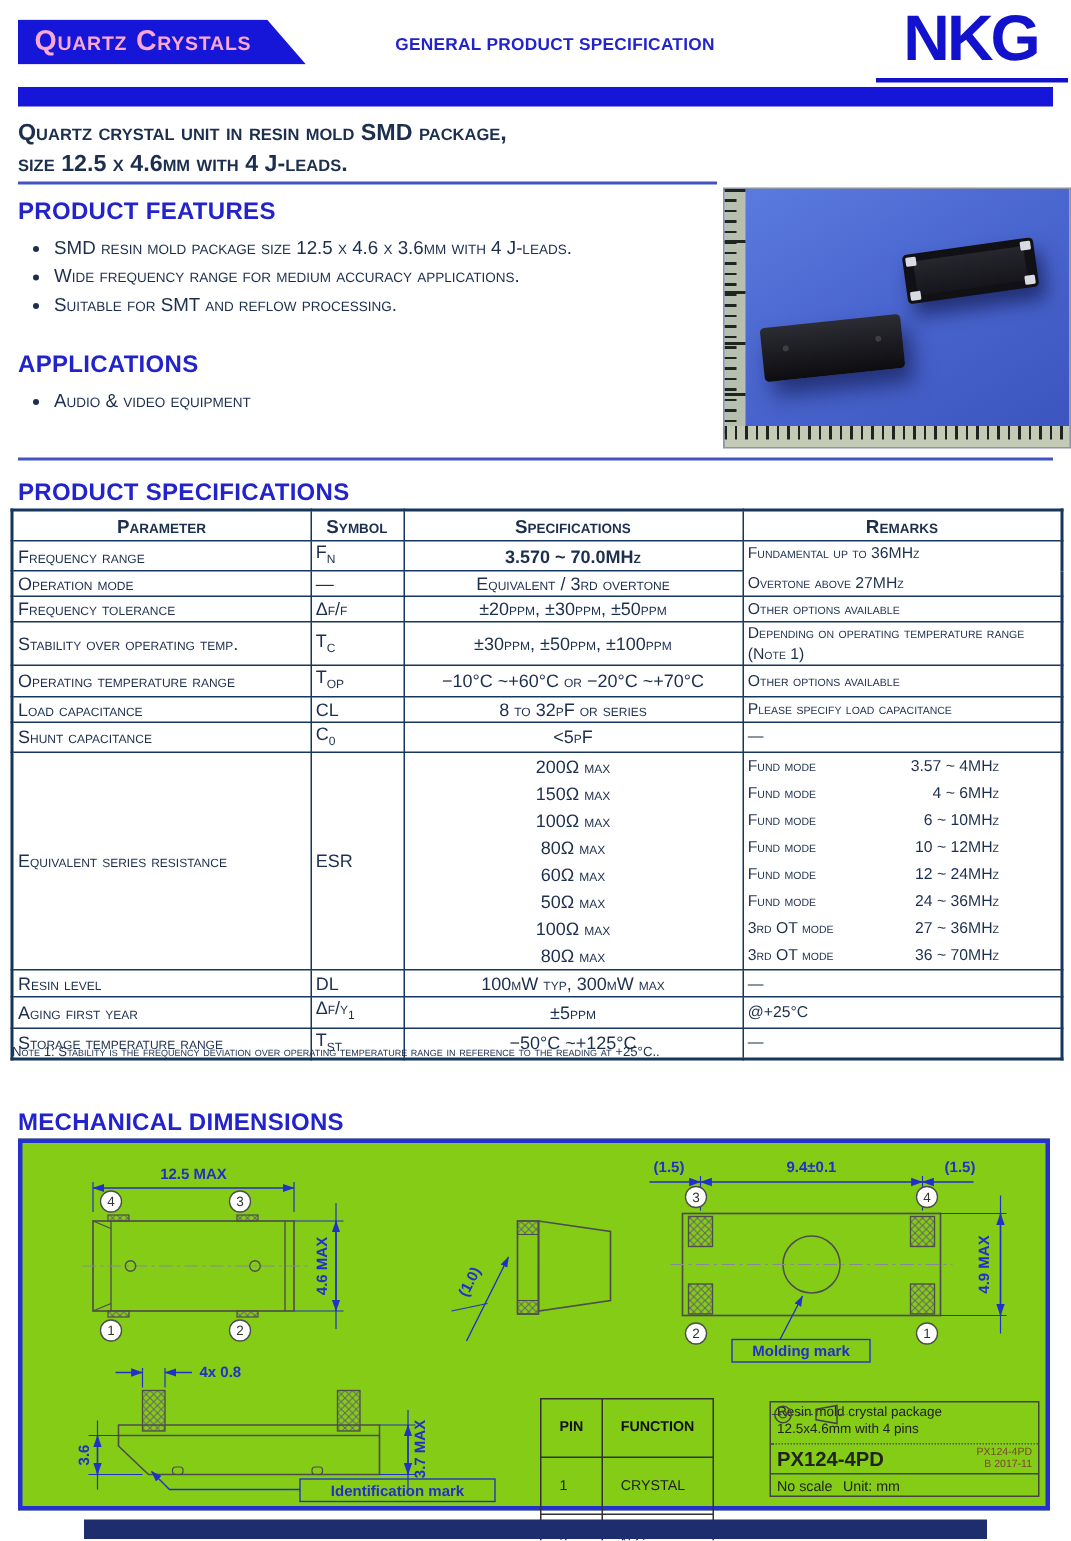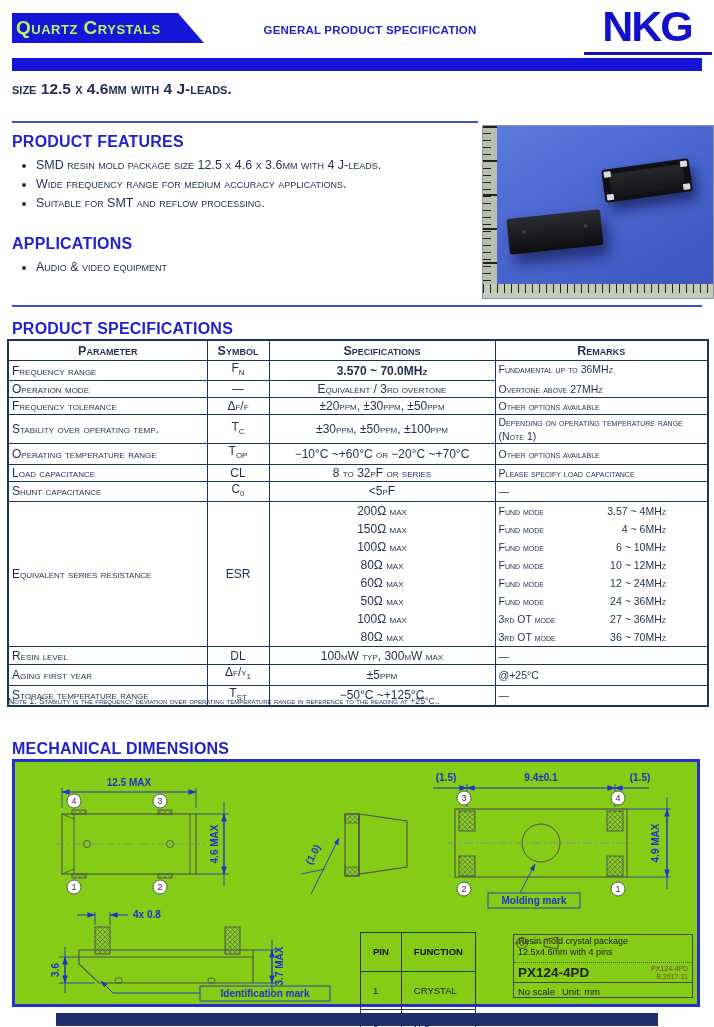--- a/index.html
+++ b/index.html
@@ -2,21 +2,21 @@
 <html><head>
 <meta charset="utf-8">
 <style>
   html,body{margin:0;padding:0;background:#ffffff;}
   .page{position:relative;width:714px;height:1027px;background:#fff;overflow:hidden;
         font-family:"Liberation Sans",sans-serif;color:#1f3555;}
 
   
   .ribbon{position:absolute;left:12px;top:13px;width:192px;height:30px;background:#1616d8;
           clip-path:polygon(0 0,calc(100% - 26px) 0,100% 100%,0 100%);
-          color:#bef264;font-weight:bold;font-size:19px;line-height:30px;padding-left:4px;
+          color:#f9a8d4;font-weight:bold;font-size:19px;line-height:30px;padding-left:11px;
           box-sizing:border-box;font-variant:small-caps;letter-spacing:.5px;}
   .hdr-sub{position:absolute;left:235px;top:24px;width:270px;text-align:center;
            color:#2323cc;font-weight:bold;font-size:11.5px;letter-spacing:.2px;}
   .logo{position:absolute;left:582px;top:2px;width:130px;text-align:center;color:#1212cc;
         font-weight:bold;font-size:43px;line-height:48px;letter-spacing:-2px;}
   .logo-rule{position:absolute;left:584px;top:52px;width:128px;height:3px;background:#1212cc;}
   .top-bar{position:absolute;left:12px;top:58px;width:690px;height:13px;background:#1616d8;}
 
   
   .doc-title{position:absolute;left:12px;top:78px;width:462px;font-weight:bold;font-size:15.5px;
@@ -58,21 +58,21 @@
   .full-rule{position:absolute;left:12px;top:305px;width:690px;height:2px;background:#4353c6;}
 
   
   .specs-h{position:absolute;left:12px;top:320px;}
   table.spec{position:absolute;left:7px;top:339px;width:700px;border-collapse:collapse;
              table-layout:fixed;border:2.5px solid #17365d;}
   table.spec td,table.spec th{border:1.5px solid #17365d;padding:0 3px;line-height:14px;
              font-variant:small-caps;color:#1d2f4e;overflow:hidden;}
   th.h{color:#2323cc;font-size:12.5px;text-align:center;height:19px;}
   td.param{font-size:12px;text-align:left;padding-left:5px;}
-  td.sym{font-size:12px;text-align:center;}
+  td.sym{font-size:12px;}
   td.sym sub{font-size:8px;}
   td.spc{font-size:12px;text-align:center;}
   td.rem{font-size:10.5px;text-align:left;padding-left:5px;line-height:12.5px;}
   tr.r18{height:18px}tr.r17{height:17px}tr.r28{height:28px}tr.resr{height:144px}
   .bold{font-weight:bold;}
   .esr-val{line-height:18px;}
   .esr-line{display:flex;line-height:18px;}
   .esr-mode{width:92px;}
   .esr-range{flex:1;text-align:right;padding-right:38px;}
   .note{position:absolute;left:8px;top:696px;font-size:8.8px;font-variant:small-caps;color:#1d2f4e;}
@@ -106,20 +106,21 @@
 
 <div class="page">
 
   <div class="ribbon">Quartz Crystals</div>
   <div class="hdr-sub">GENERAL PRODUCT SPECIFICATION</div>
   <div class="logo">NKG</div>
   <div class="logo-rule"></div>
   <div class="top-bar"></div>
 
   <div class="doc-title">
+    <div>Quartz crystal unit in resin mold SMD package,</div>
     <div>size 12.5 x 4.6mm with 4 J-leads.</div>
   </div>
   <div class="title-rule"></div>
 
   <div class="photo">
     <div class="ruler-v"></div>
     <div class="ruler-h"></div>
     <div class="crystal c1">
       <div class="face"></div>
       <div class="pad tl"></div>

